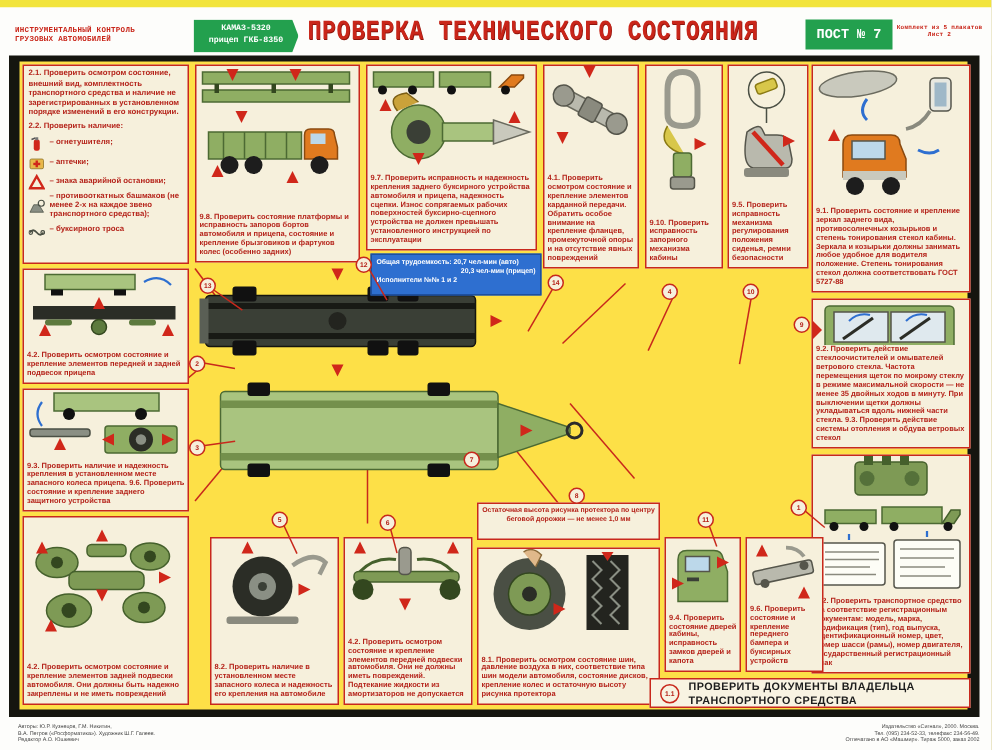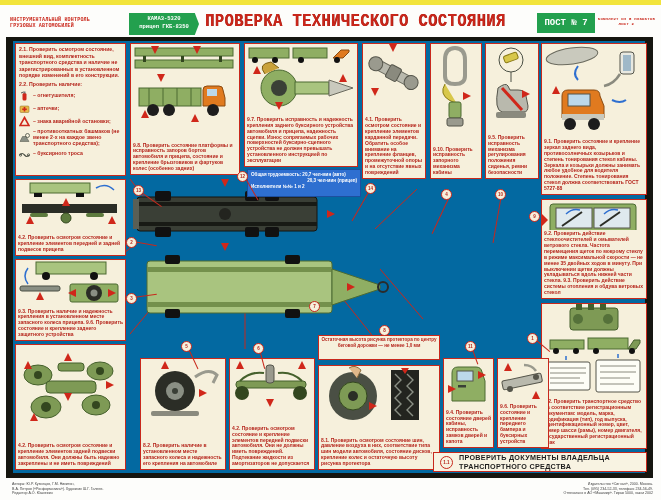--- a/index.html
+++ b/index.html
@@ -13,21 +13,21 @@
   #vehicle-badge{position:absolute;left:129px;top:8px;width:70px;height:22px;background:#23a04e;color:#fff;
     font-size:5.5px;font-weight:bold;text-align:center;line-height:1.5;padding-top:2px;box-sizing:border-box;
     clip-path:polygon(0 0,94% 0,100% 50%,94% 100%,0 100%);}
   #main-title{position:absolute;left:205px;top:6px;width:340px;color:#c9261a;font-weight:900;font-size:16px;
     letter-spacing:.5px;transform:scaleY(1.15) scaleX(.96);transform-origin:left top;white-space:nowrap;
     text-shadow:.4px .4px 0 #8d140c;}
   #post-badge{position:absolute;left:537px;top:8px;width:58px;height:20px;background:#23a04e;color:#fff;
     font-size:9px;font-weight:bold;text-align:center;line-height:20px;}
   
   #board{position:absolute;left:6px;top:37px;width:647px;height:441px;background:#15150f;}
-  #board-inner{position:absolute;left:7px;top:4px;right:8px;bottom:5px;background:#0369a1;padding-left:44px;}
+  #board-inner{position:absolute;left:7px;top:4px;right:8px;bottom:5px;background:#fde047;padding-left:44px;}
   .panel{position:absolute;border:1.6px solid #c8281c;background:#f6f0dc;box-sizing:border-box;
     display:flex;flex-direction:column;}
   .ill{flex:1 1 auto;overflow:hidden;position:relative;}
   .caption{color:#b5241b;font-weight:bold;font-size:5px;line-height:1.18;padding:1px 2px 2px 2px;}
   
   .rule-text{color:#b5241b;font-weight:bold;font-size:5.2px;line-height:1.25;padding:2px 3px;}
   .equip-row{display:flex;align-items:center;gap:3px;padding:1px 3px;}
   .equip-row .lbl{color:#b5241b;font-weight:bold;font-size:5.2px;line-height:1.15;}
   .eicon{width:11px;height:11px;flex:0 0 11px;}
   

